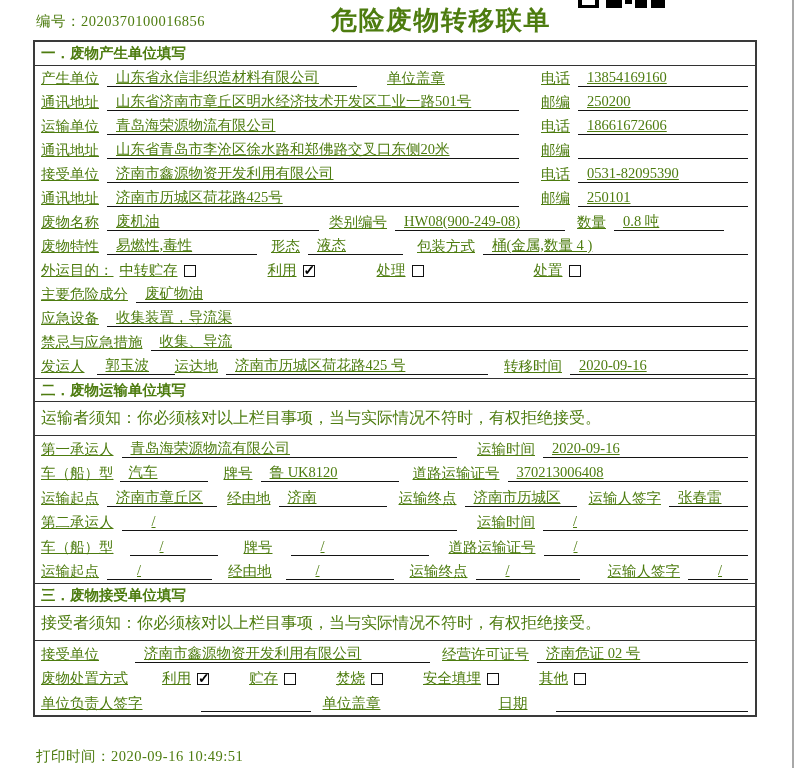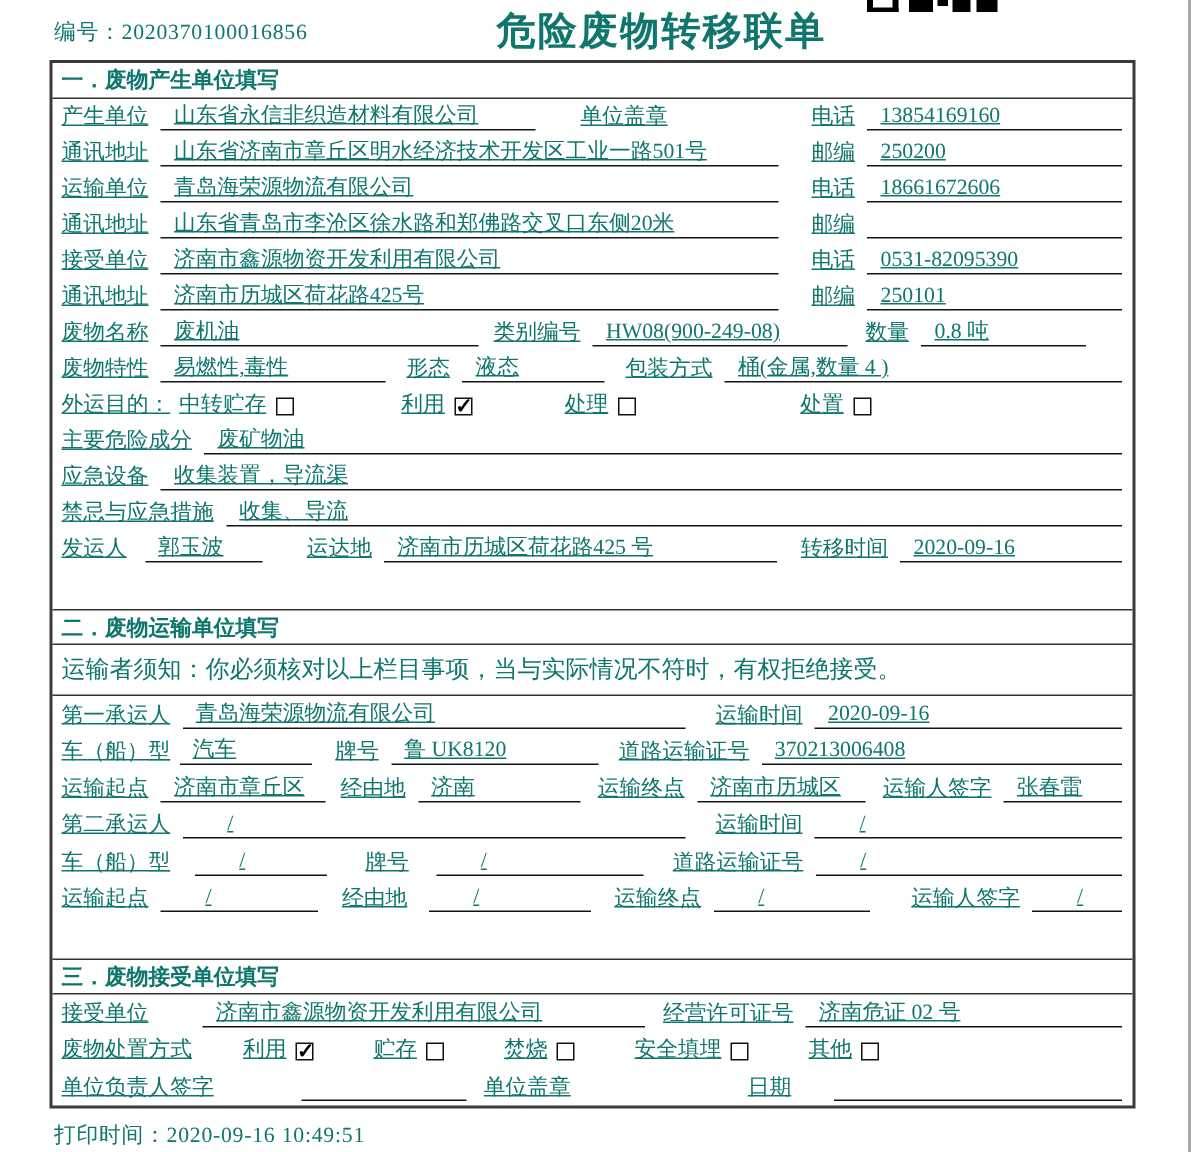--- a/index.html
+++ b/index.html
@@ -1,36 +1,36 @@
 <!DOCTYPE html>
 <html><head>
 <meta charset="utf-8">
 <style>
   * { margin:0; padding:0; box-sizing:border-box; }
   body { background:#fff; }
   .page {
     position:relative; width:796px; height:768px; background:#ffffff;
-    font-family:"Liberation Serif","DejaVu Serif",serif; color:#0f766e; overflow:hidden;
+    font-family:"Liberation Serif","DejaVu Serif",serif; color:#4d7c0f; overflow:hidden;
   }
   .hdr-serial { position:absolute; left:36px; top:12px; font-size:14.5px; letter-spacing:.5px; }
   .hdr-title  { position:absolute; left:331px; top:3px; font-size:26px; font-weight:bold; letter-spacing:1.5px; }
   .qr { position:absolute; left:578px; top:0; width:88px; height:9px; }
   .qr div { position:absolute; background:#000; }
   .qr .q1 { left:0; top:0; width:21px; height:8px; background:transparent;
             border-left:4px solid #000; border-right:4px solid #000; border-bottom:3px solid #000; }
   .qr .q2 { left:28px; top:0; width:16px; height:8px; }
   .qr .q3 { left:47px; top:0; width:7px;  height:4px; }
   .qr .q4 { left:57px; top:0; width:12px; height:8px; }
   .qr .q5 { left:73px; top:0; width:14px; height:8px; }
   .right-edge { position:absolute; left:792px; top:0; width:2px; height:768px; background:#a8a8a8; }
 
   .form { position:absolute; left:33px; top:40px; width:724px; border:2px solid #3a3a3a; background:#fff; }
   .sec { display:flex; align-items:center; height:24px; padding-left:6px;
          font-size:14.5px; font-weight:bold; border-bottom:1.4px solid #333; }
-  .sec.mid { border-top:1.4px solid #333;margin-top:28px; }
+  .sec.mid { border-top:1.4px solid #333; }
   .notice { display:flex; align-items:center; height:34px; padding-left:6px;
             font-size:16px; border-bottom:1.2px solid #333; }
   .row { display:flex; align-items:flex-end; height:24px; padding:0 7px 3px 6px; font-size:14.5px;text-decoration:underline; }
   .row.tall { height:24.5px; }
   .lb { white-space:nowrap; line-height:18px; }
   .ul { display:inline-block; border-bottom:1px solid #141414; line-height:18px; min-height:19px;
         padding:0 2px 0 9px; white-space:nowrap; margin-left:8px; }
   .ul.flex { flex:1; }
   .ul.ctr { padding-left:30px; }
   .sp { flex:1; }
@@ -151,21 +151,21 @@
     </div>
 
     <div class="row">
       <span class="lb">禁忌与应急措施</span>
       <span class="ul flex">收集、导流</span>
     </div>
 
     <div class="row">
       <span class="lb">发运人</span>
       <span class="ul" style="width:78px;margin-left:12px">郭玉波</span>
-      <span class="lb" style="margin-left:30px">运达地</span>
+      <span class="lb" style="">运达地</span>
       <span class="ul" style="width:262px">济南市历城区荷花路425 号</span>
       <span class="lb" style="margin-left:16px">转移时间</span>
       <span class="ul flex">2020-09-16</span>
     </div>
 
     <div class="sec mid">二．废物运输单位填写</div>
     <div class="notice">运输者须知：你必须核对以上栏目事项，当与实际情况不符时，有权拒绝接受。</div>
 
     <div class="row tall">
       <span class="lb">第一承运人</span>
@@ -217,20 +217,21 @@
       <span class="ul ctr" style="width:105px">/</span>
       <span class="lb" style="margin-left:16px">经由地</span>
       <span class="ul ctr" style="width:108px;margin-left:14px">/</span>
       <span class="lb" style="margin-left:16px">运输终点</span>
       <span class="ul ctr" style="width:104px">/</span>
       <span class="lb" style="margin-left:28px">运输人签字</span>
       <span class="ul ctr flex">/</span>
     </div>
 
     <div class="sec mid">三．废物接受单位填写</div>
+    <div class="notice">接受者须知：你必须核对以上栏目事项，当与实际情况不符时，有权拒绝接受。</div>
 
     <div class="row tall">
       <span class="lb">接受单位</span>
       <span class="ul" style="width:295px;margin-left:36px">济南市鑫源物资开发利用有限公司</span>
       <span class="lb" style="margin-left:12px">经营许可证号</span>
       <span class="ul flex">济南危证 02 号</span>
     </div>
 
 
     <div class="row tall">

